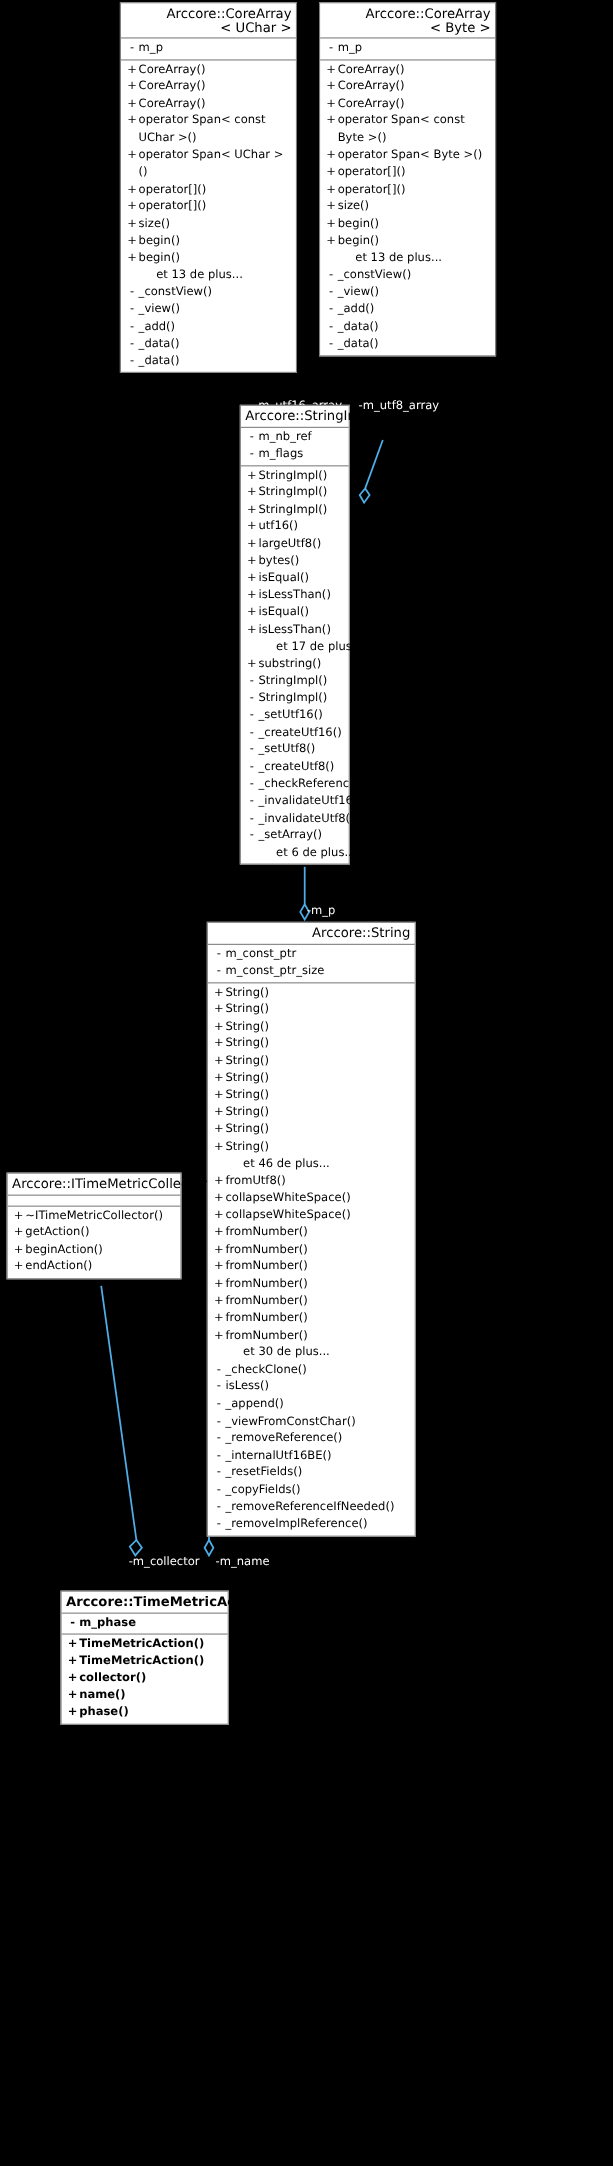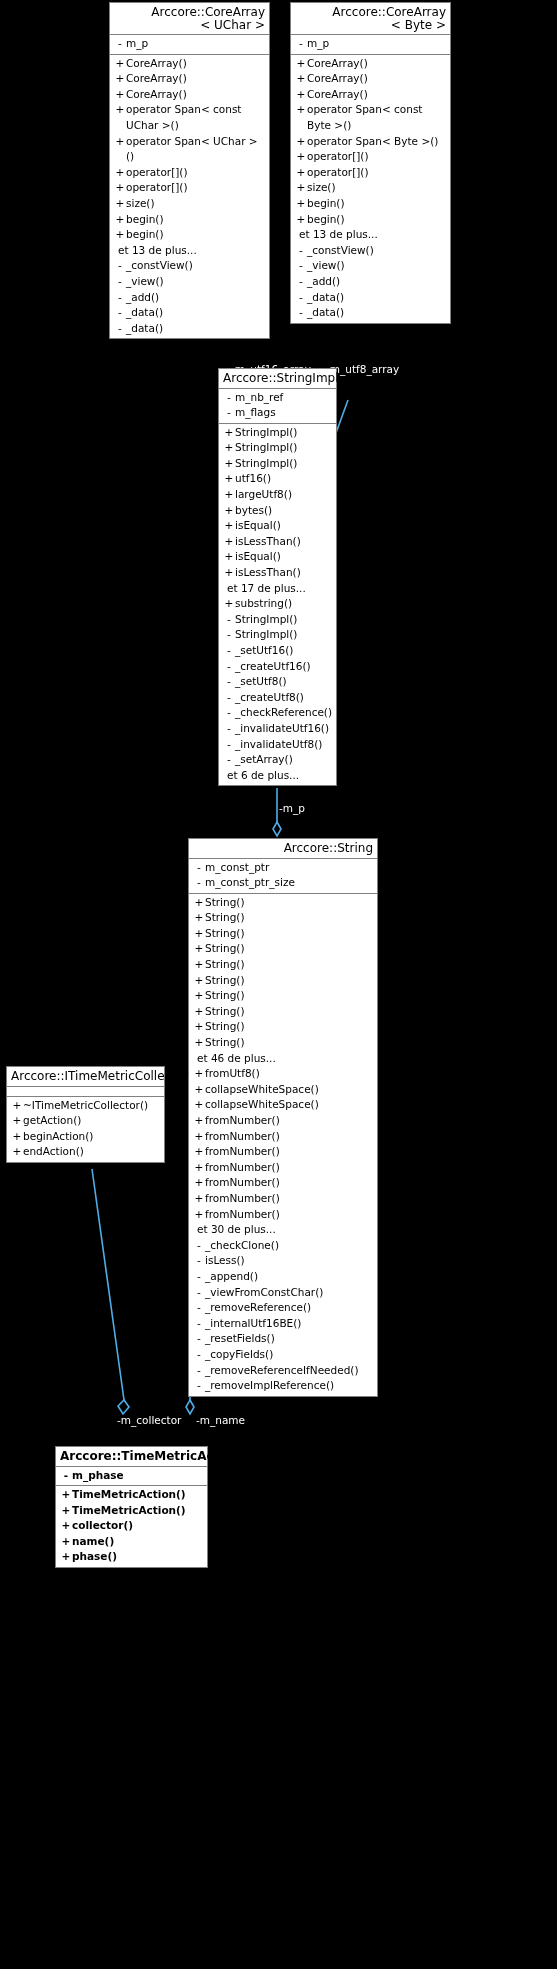--- a/index.html
+++ b/index.html
@@ -12,21 +12,21 @@
   .uml{position:absolute;background:#ffffff;border:1px solid #808080;
        box-sizing:border-box;}
   .uml .title{font-size:12px;color:#000;text-align:right;
        padding:3px 4px 3px 4px;line-height:12.5px;}
   .uml .sep{height:1px;background:#808080;font-size:0;line-height:0;}
   .uml .sect{padding:1px 0 2px 0;}
   .row{font-size:10.5px;color:#000;line-height:15.6px;
        padding:0 4px 0 4px;white-space:nowrap;display:flex;}
   .row .vis{display:inline-block;width:12px;text-align:center;flex:0 0 12px;}
   .row .nm{display:inline-block;}
-  .row.cont{padding-left:8px;align-items:center;}
+  .row.cont{padding-left:32px;align-items:center;}
   .row.wrap{white-space:normal;line-height:15.6px;}
   .row .nm.two{white-space:normal;display:block;}
 
   
   .edge{position:absolute;overflow:visible;}
   .elabel{position:absolute;color:#ffffff;font-size:10.5px;
           white-space:nowrap;line-height:12px;}
 </style>
 </head>
 <body>
@@ -56,21 +56,21 @@
     </g>
 
     <g>
       <path d="M 190,1370 L 190,1400" stroke="#4FAEE8" stroke-width="1.6" fill="none"></path>
       <polygon points="190,1400 194,1407 190,1414 186,1407" fill="none" stroke="#4FAEE8" stroke-width="1.6"></polygon>
     </g>
   </svg>
 
   <div class="elabel" style="left:231px;top:363px">-m_utf16_array</div>
   <div class="elabel" style="left:326px;top:363px">-m_utf8_array</div>
-  <div class="elabel" style="left:279px;top:802px">-m_p</div>
+  <div class="elabel" style="left:279px;top:822px">-m_p</div>
   <div class="elabel" style="left:117px;top:1414px">-m_collector</div>
   <div class="elabel" style="left:196px;top:1414px">-m_name</div>
 
   <div class="uml" style="left:109px;top:2px;width:161px;">
     <div class="title">
       <span>Arccore::CoreArray</span><br>
       <span>&lt; UChar &gt;</span>
     </div>
     <div class="sep"></div>
     <div class="sect">
@@ -220,21 +220,21 @@
           <span class="vis">-</span>
           <span class="nm">_data()</span>
         </div>
         <div class="row">
           <span class="vis">-</span>
           <span class="nm">_data()</span>
         </div>
       </div>
   </div>
 
-  <div class="uml" style="left:218px;top:368px;width:119px;">
+  <div class="uml" style="left:218px;top:368px;width:100px;">
     <div class="title">
       <span>Arccore::StringImpl</span>
     </div>
     <div class="sep"></div>
     <div class="sect">
         <div class="row">
           <span class="vis">-</span>
           <span class="nm">m_nb_ref</span>
         </div>
         <div class="row">

